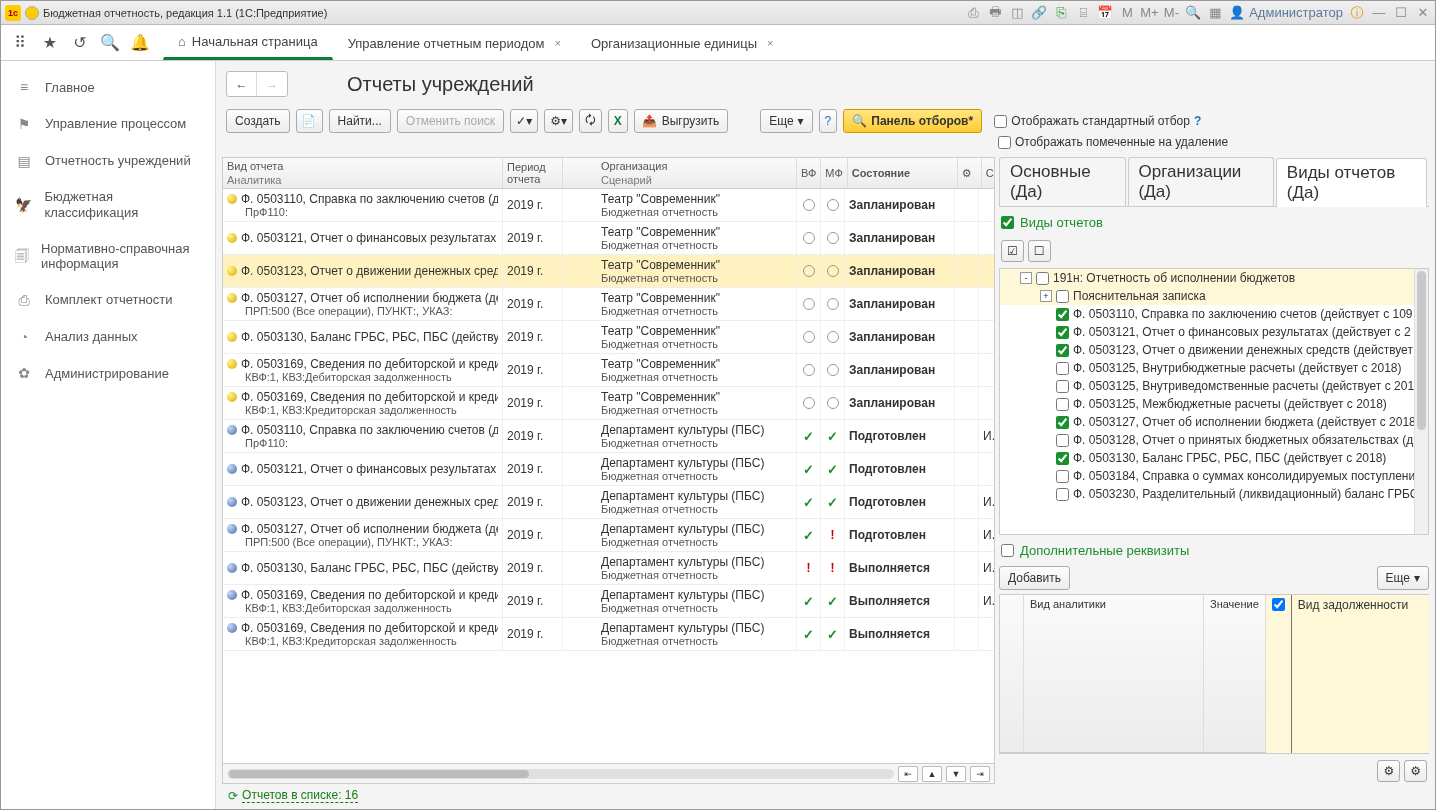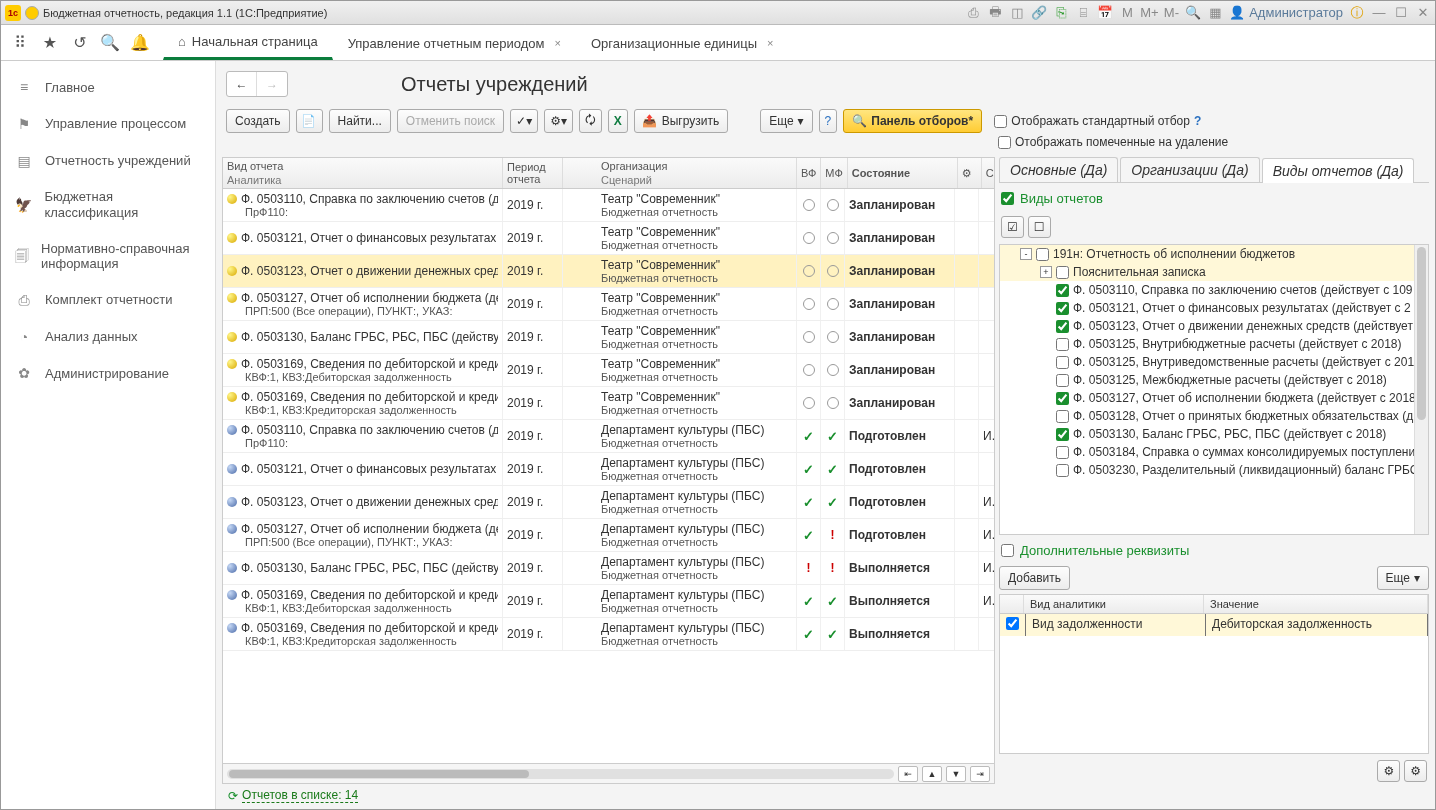--- a/index.html
+++ b/index.html
@@ -32,21 +32,21 @@
 .leftnav .item { display: flex; align-items: center; gap: 12px; padding: 10px 14px; color: #555; cursor: pointer; font-size:13px; line-height:1.2;}
 .leftnav .item .nicon { width: 18px; text-align:center; color:#888; font-size:14px;}
 
 .main { flex: 1; display: flex; flex-direction: column; background: #f4f4f4; padding: 6px 6px 4px 6px; overflow:hidden;}
 
 
 .crumb { display: flex; align-items: center; gap: 10px; padding: 4px 0 8px 4px;}
 .navbtns { display: flex; border: 1px solid #bbb; border-radius: 3px; background:#fff;}
 .navbtns div { width: 30px; height: 24px; display:flex; align-items:center; justify-content:center; border-right:1px solid #ddd; cursor:pointer;}
 .navbtns div:last-child{border-right:none; color:#bbb;}
-.page-title { font-size: 20px; margin-left: 103px;}
+.page-title { font-size: 20px; margin-left: 49px;}
 
 
 .actionbar { display: flex; align-items: center; gap: 6px; padding: 4px 0 6px 4px; flex-wrap:wrap;}
 .btn { height: 24px; border: 1px solid #aaa; background: linear-gradient(#fdfdfd,#ececec); border-radius: 3px; padding: 0 8px; display:inline-flex; align-items:center; gap:4px; cursor:pointer; font-size:12px;}
 .btn.icon { padding: 0 5px;}
 .btn.disabled { color:#aaa; }
 .btn.yellow { background: linear-gradient(#ffe680,#ffcc33); border-color:#cc9900; font-weight:bold;}
 .checkbox-row { display:flex; align-items:center; gap:4px; margin-left:6px; font-size:12px; color:#333;}
 .checkbox-row input{ margin:0;}
 .qmark { color:#2a70c0; font-weight:bold;}
@@ -83,38 +83,38 @@
 .tbottom .scroll{ flex:1; height:10px; background:#e0e0e0; border-radius:5px; position:relative;}
 .tbottom .scroll .thumb{position:absolute; left:2px; top:1px; width:45%; height:8px; background:#bbb; border-radius:4px;}
 .tbottom .nb{ width:20px; height:16px; border:1px solid #bbb; background:#fff; border-radius:2px; display:flex; align-items:center; justify-content:center; font-size:9px; cursor:pointer;}
 
 .status { padding:4px 6px 2px; color:#1a7a1a; font-size:12px; display:flex; align-items:center; gap:4px;}
 .status .refresh{color:#1a8f2e;}
 .status a{color:#1a7a1a; border-bottom:1px dashed #1a7a1a; text-decoration:none;}
 
 
 .rightpanel { width: 430px; display:flex; flex-direction:column; gap:4px;}
-.rp-tabs { display:flex; border-bottom:1px solid #ccc; font-size:14px;font-style:italic;}
+.rp-tabs { display:flex; border-bottom:1px solid #ccc; font-size:17px;}
 .rp-tab { padding:4px 10px; border:1px solid #ccc; border-bottom:none; background:#f5f5f5; margin-right:2px; cursor:pointer; border-radius:3px 3px 0 0;}
 .rp-tab.active{ background:#fff; position:relative; top:1px;}
 .rp-section-title { color:#1a8f2e; font-size:13px; padding:4px 2px; display:flex; align-items:center; gap:6px;}
 .rp-section-title input{accent-color:#1a8f2e;}
 .rp-toolbar { display:flex; gap:4px; padding:2px;}
 .rp-toolbar .btn{height:22px; padding:0 5px;}
 
 .tree { flex:1; border:1px solid #ccc; background:#fff; overflow:auto; font-size:12px; position:relative;}
 .tree-row { display:flex; align-items:center; gap:4px; padding:2px 4px; white-space:nowrap;}
 .tree-row .exp{ width:12px; height:12px; border:1px solid #999; display:inline-flex; align-items:center; justify-content:center; font-size:9px; line-height:1; cursor:pointer; background:#fff;}
 .tree-row.l1{padding-left:20px;}
 .tree-row.l2{padding-left:40px;}
 .tree-row.l3{padding-left:56px;}
 .tree-row.ylw{background:#fff8d8;}
 .tree-row input[type=checkbox]{margin:0;}
 
-.rp-mid { border:1px solid #ccc; background:#fff; display:flex; flex-direction:column;}
+.rp-mid { border:1px solid #ccc; background:#fff; display:flex; }
 .rp-table-head{display:flex; background:linear-gradient(#fafafa,#ececec); border-bottom:1px solid #ccc; font-size:11px;}
 .rp-table-head div{padding:3px 6px; border-right:1px solid #ddd;}
 .rp-table-row{display:flex; font-size:12px; background:#fff8d8;}
 .rp-table-row div{padding:3px 6px; border-right:1px solid #737373;}
 .rp-col-chk{flex:0 0 24px; text-align:center;}
 .rp-col-a{flex:0 0 180px;}
 .rp-col-b{flex:1;}
 
 .rp-footer { display:flex; justify-content:flex-end; gap:4px; padding:2px;}
 .rp-footer .btn{height:22px; padding:0 5px;}
@@ -704,17 +704,17 @@
           </div>
           <div class="rp-footer">
             <div class="btn">⚙</div>
             <div class="btn">⚙</div>
           </div>
         </div>
       </div>
 
       <div class="status">
         <span class="refresh">⟳</span>
-        <a href="#">Отчетов в списке: 14</a>
+        <a href="#">Отчетов в списке: 16</a>
       </div>
     </div>
   </div>
 </div>
 
 </body></html>

